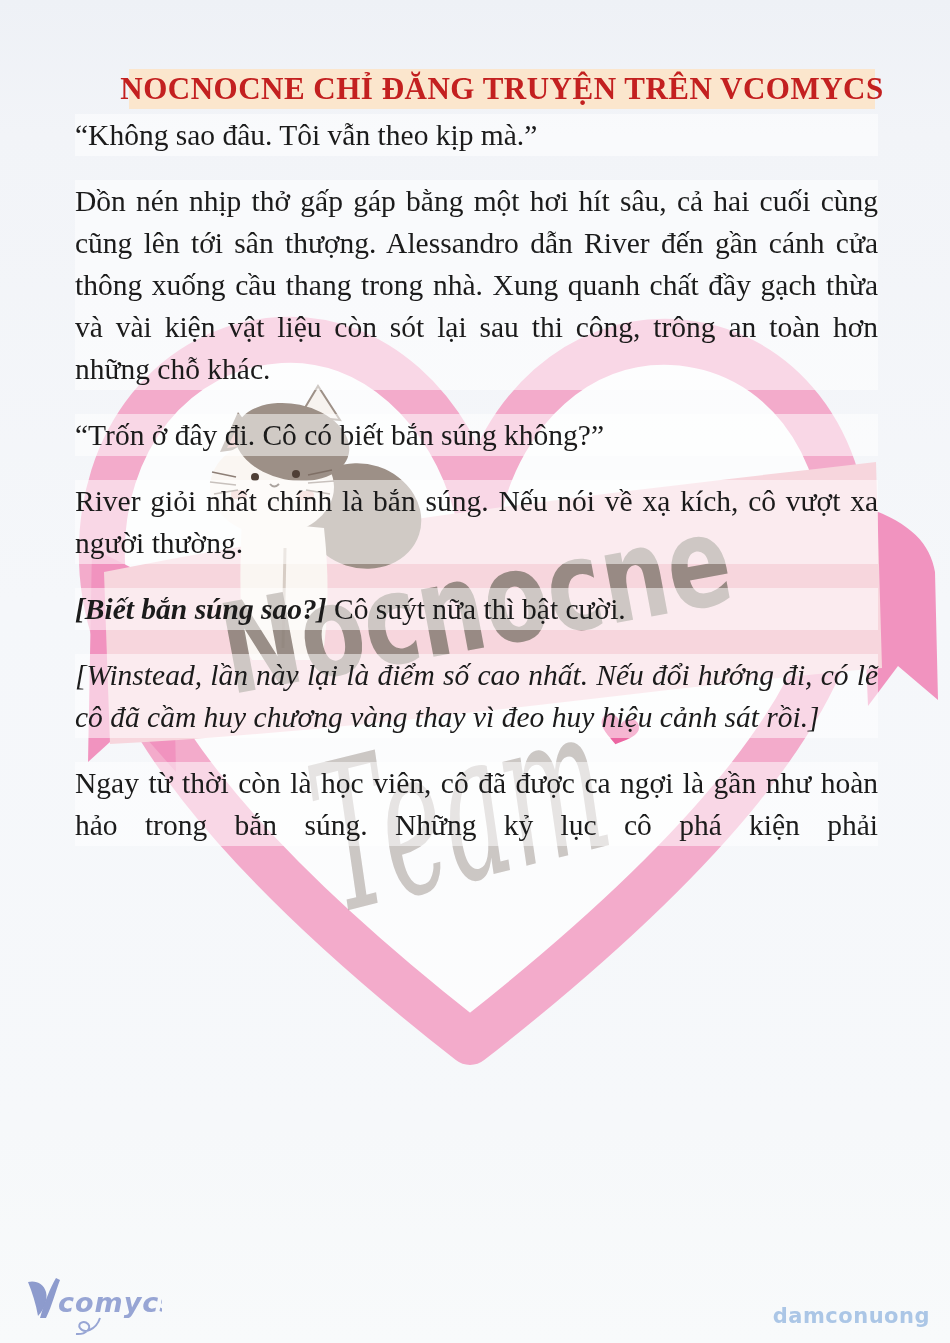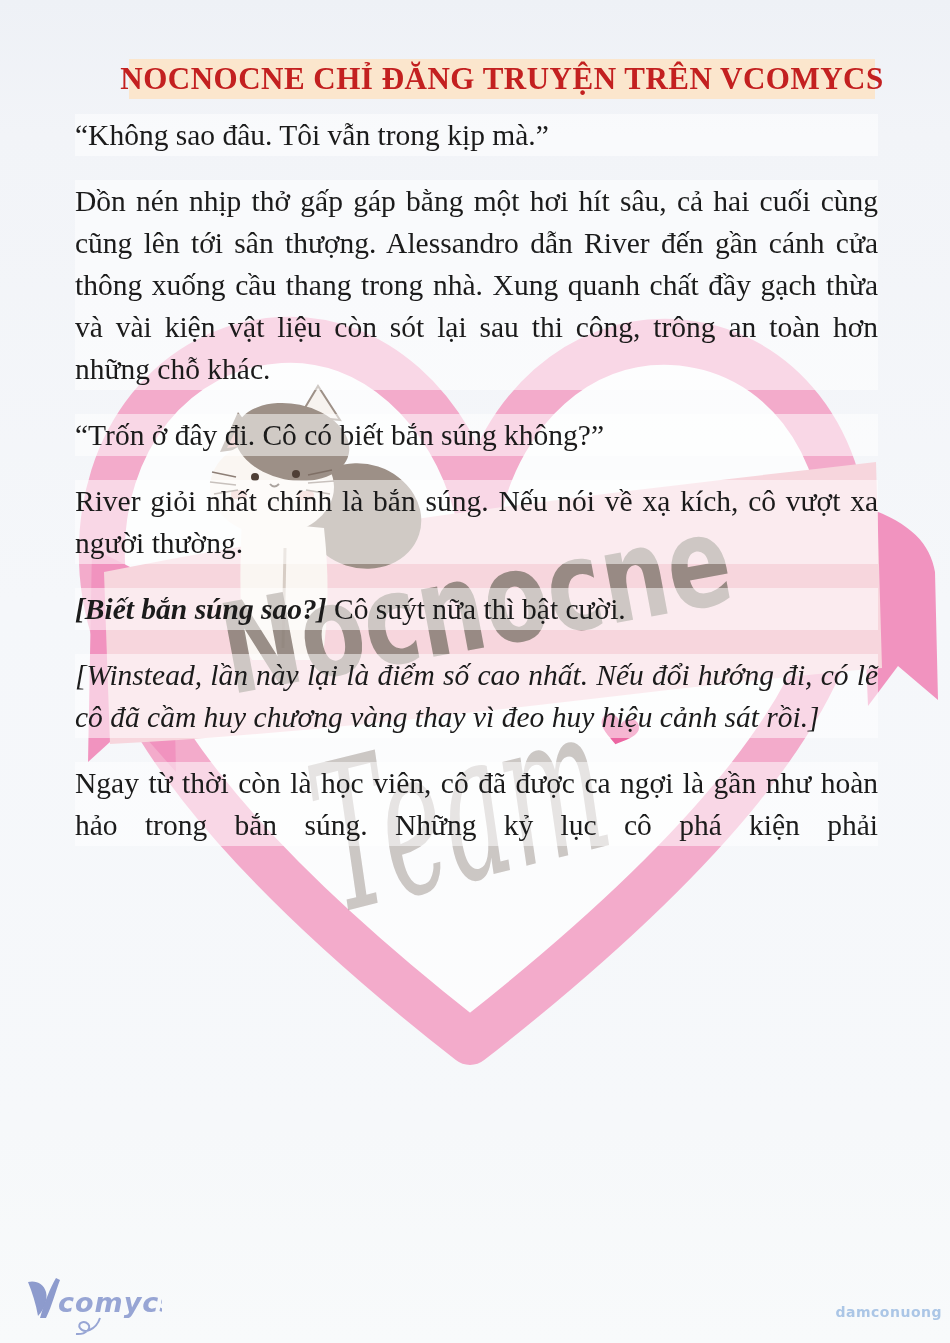--- a/index.html
+++ b/index.html
@@ -17,21 +17,21 @@
     font-family:"DejaVu Sans", sans-serif;
     font-weight:bold;
   }
   .team-wm-text{
     font-family:"DejaVu Serif", serif;
     font-style:italic;
   }
   
   .title-band{
     position:absolute;z-index:3;
-    left:85px;right:75px;top:59px;height:40px;
+    left:85px;right:75px;top:69px;height:40px;
     background:#fbe6cd;
     display:flex;align-items:center;justify-content:center;margin-left:44px;
   }
   .title-band h1{
     margin:0;
     font-size:31px;line-height:40px;
     font-weight:bold;
     letter-spacing:.5px;
     color:#c32020;
     white-space:nowrap;
@@ -49,24 +49,24 @@
     text-align:justify;
     background:rgba(255,255,255,0.52);
   }
   .story p.italic{font-style:italic;font-weight:normal;}
   .story p .lead-italic{font-style:italic;font-weight:bold;}
   .story p.force-last{text-align-last:justify;}
   
   .vcomycs-logo{position:absolute;z-index:3;left:22px;top:1272px;}
   .credit{
     position:absolute;z-index:3;
-    right:8px;top:1304px;
+    right:20px;top:1304px;
     font-family:"DejaVu Sans", sans-serif;
     font-weight:bold;
-    font-size:14px;
+    font-size:21px;
     color:#abc6e6;
     letter-spacing:.5px;
   }
 </style>
 </head>
 <body>
 
 <div class="page">
 
   <svg class="watermark" viewBox="0 0 950 1343" width="950" height="1343" aria-hidden="true">
@@ -117,21 +117,21 @@
     <text class="team-wm-text" x="462" y="880" font-size="205" text-anchor="middle" textLength="290" lengthAdjust="spacingAndGlyphs" fill="#9b928b" fill-opacity="0.5" transform="rotate(-14 462 820)">Team</text>
 
     <path d="M 0 8 C -2 -3 -17 -5 -19 6 C -20 14 -8 21 0 27 C 8 21 20 14 19 6 C 17 -5 2 -3 0 8 Z" fill="#ec66a2" transform="translate(622 718) rotate(14)"></path>
   </svg>
 
   <header class="title-band">
     <h1>NOCNOCNE CHỈ ĐĂNG TRUYỆN TRÊN VCOMYCS</h1>
   </header>
 
   <main class="story">
-    <p>“Không sao đâu. Tôi vẫn trong kịp mà.”</p>
+    <p>“Không sao đâu. Tôi vẫn theo kịp mà.”</p>
     <p>Dồn nén nhịp thở gấp gáp bằng một hơi hít sâu, cả hai cuối cùng cũng lên tới sân thượng. Alessandro dẫn River đến gần cánh cửa thông xuống cầu thang trong nhà. Xung quanh chất đầy gạch thừa và vài kiện vật liệu còn sót lại sau thi công, trông an toàn hơn những chỗ khác.</p>
     <p>“Trốn ở đây đi. Cô có biết bắn súng không?”</p>
     <p>River giỏi nhất chính là bắn súng. Nếu nói về xạ kích, cô vượt xa người thường.</p>
     <p><span class="lead-italic">[Biết bắn súng sao?]</span><span> Cô suýt nữa thì bật cười.</span></p>
     <p class="italic">[Winstead, lần này lại là điểm số cao nhất. Nếu đổi hướng đi, có lẽ cô đã cầm huy chương vàng thay vì đeo huy hiệu cảnh sát rồi.]</p>
     <p class="force-last">Ngay từ thời còn là học viên, cô đã được ca ngợi là gần như hoàn hảo trong bắn súng. Những kỷ lục cô phá kiện phải</p>
   </main>
 
   <svg class="vcomycs-logo" width="140" height="66" viewBox="0 0 140 66" aria-hidden="true">
 

